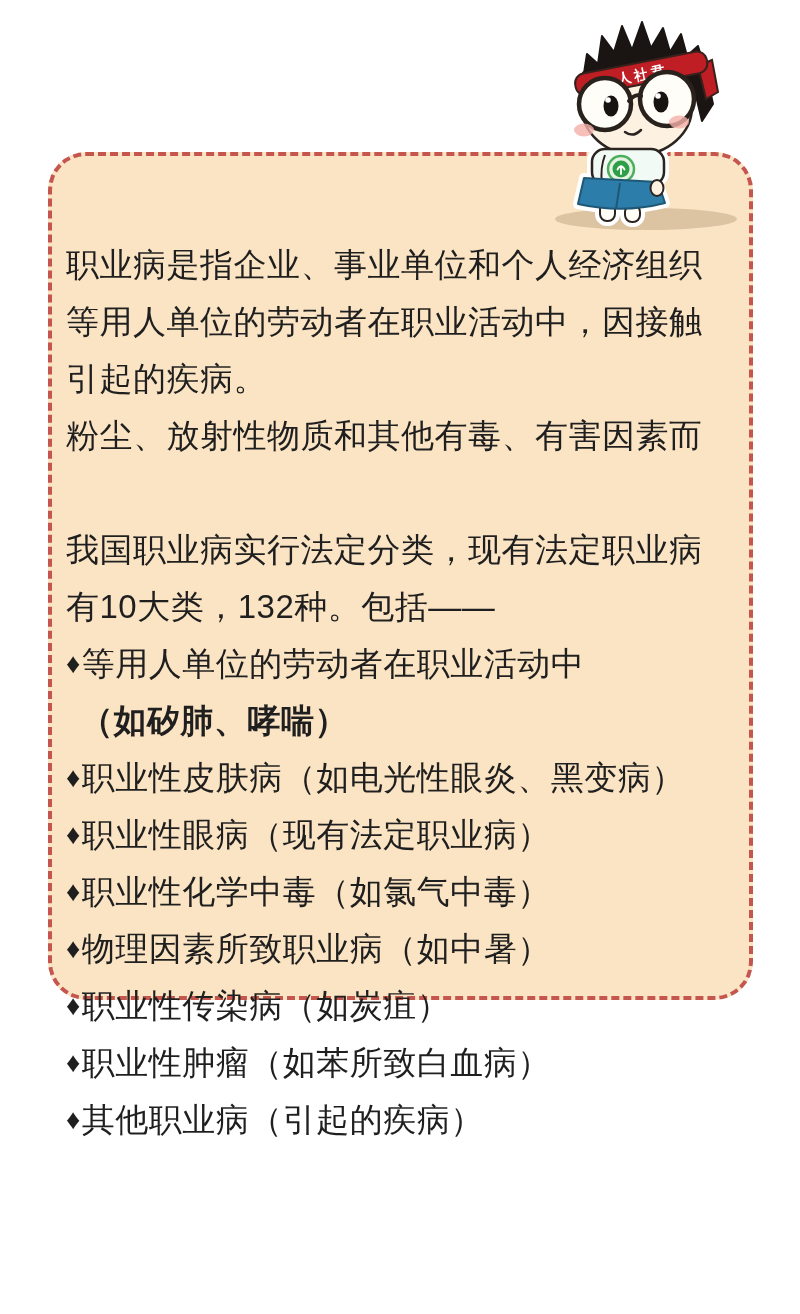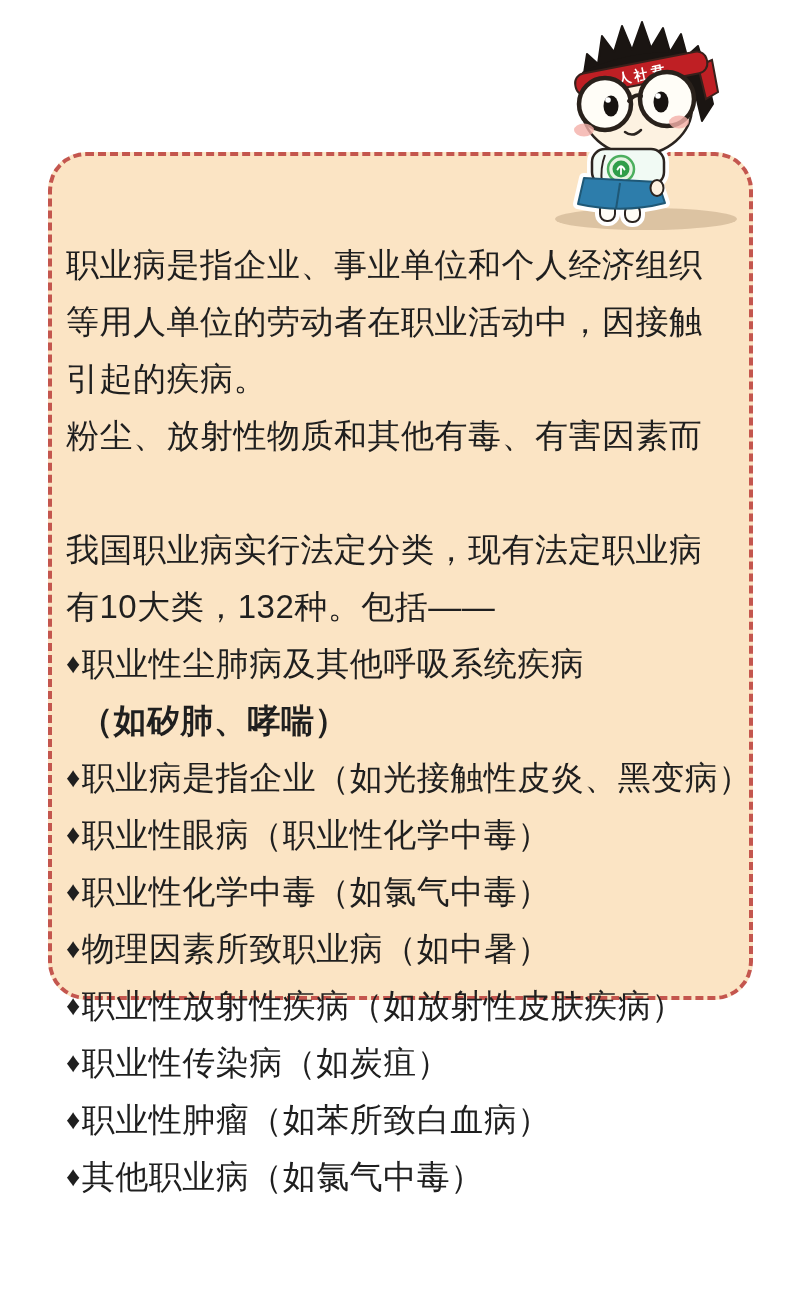--- a/index.html
+++ b/index.html
@@ -130,25 +130,24 @@
         <div class="line">等用人单位的劳动者在职业活动中，因接触</div>
         <div class="line">引起的疾病。</div>
         <div class="line">粉尘、放射性物质和其他有毒、有害因素而</div>
       </div>
     <div class="spacer"></div>
     <div id="classification-paragraph">
         <div class="line">我国职业病实行法定分类，现有法定职业病</div>
         <div class="line">有10大类，132种。包括——</div>
       </div>
     <div id="disease-list">
-        <div class="line"><span class="bullet">♦</span><span>职业性尘肺病及其他呼吸系统疾病</span></div>
+        <div class="line"><span class="bullet">♦</span><span>等用人单位的劳动者在职业活动中</span></div>
         <div class="line indent"><span>（如矽肺、哮喘）</span></div>
-        <div class="line"><span class="bullet">♦</span><span>职业病是指企业（如光接触性皮炎、黑变病）</span></div>
-        <div class="line"><span class="bullet">♦</span><span>职业性眼病（职业性化学中毒）</span></div>
+        <div class="line"><span class="bullet">♦</span><span>职业性皮肤病（如电光性眼炎、黑变病）</span></div>
+        <div class="line"><span class="bullet">♦</span><span>职业性眼病（现有法定职业病）</span></div>
         <div class="line"><span class="bullet">♦</span><span>职业性化学中毒（如氯气中毒）</span></div>
         <div class="line"><span class="bullet">♦</span><span>物理因素所致职业病（如中暑）</span></div>
-        <div class="line"><span class="bullet">♦</span><span>职业性放射性疾病（如放射性皮肤疾病）</span></div>
         <div class="line"><span class="bullet">♦</span><span>职业性传染病（如炭疽）</span></div>
         <div class="line"><span class="bullet">♦</span><span>职业性肿瘤（如苯所致白血病）</span></div>
-        <div class="line"><span class="bullet">♦</span><span>其他职业病（如氯气中毒）</span></div>
+        <div class="line"><span class="bullet">♦</span><span>其他职业病（引起的疾病）</span></div>
       </div>
   </div>
 </div>
 
 </body></html>

